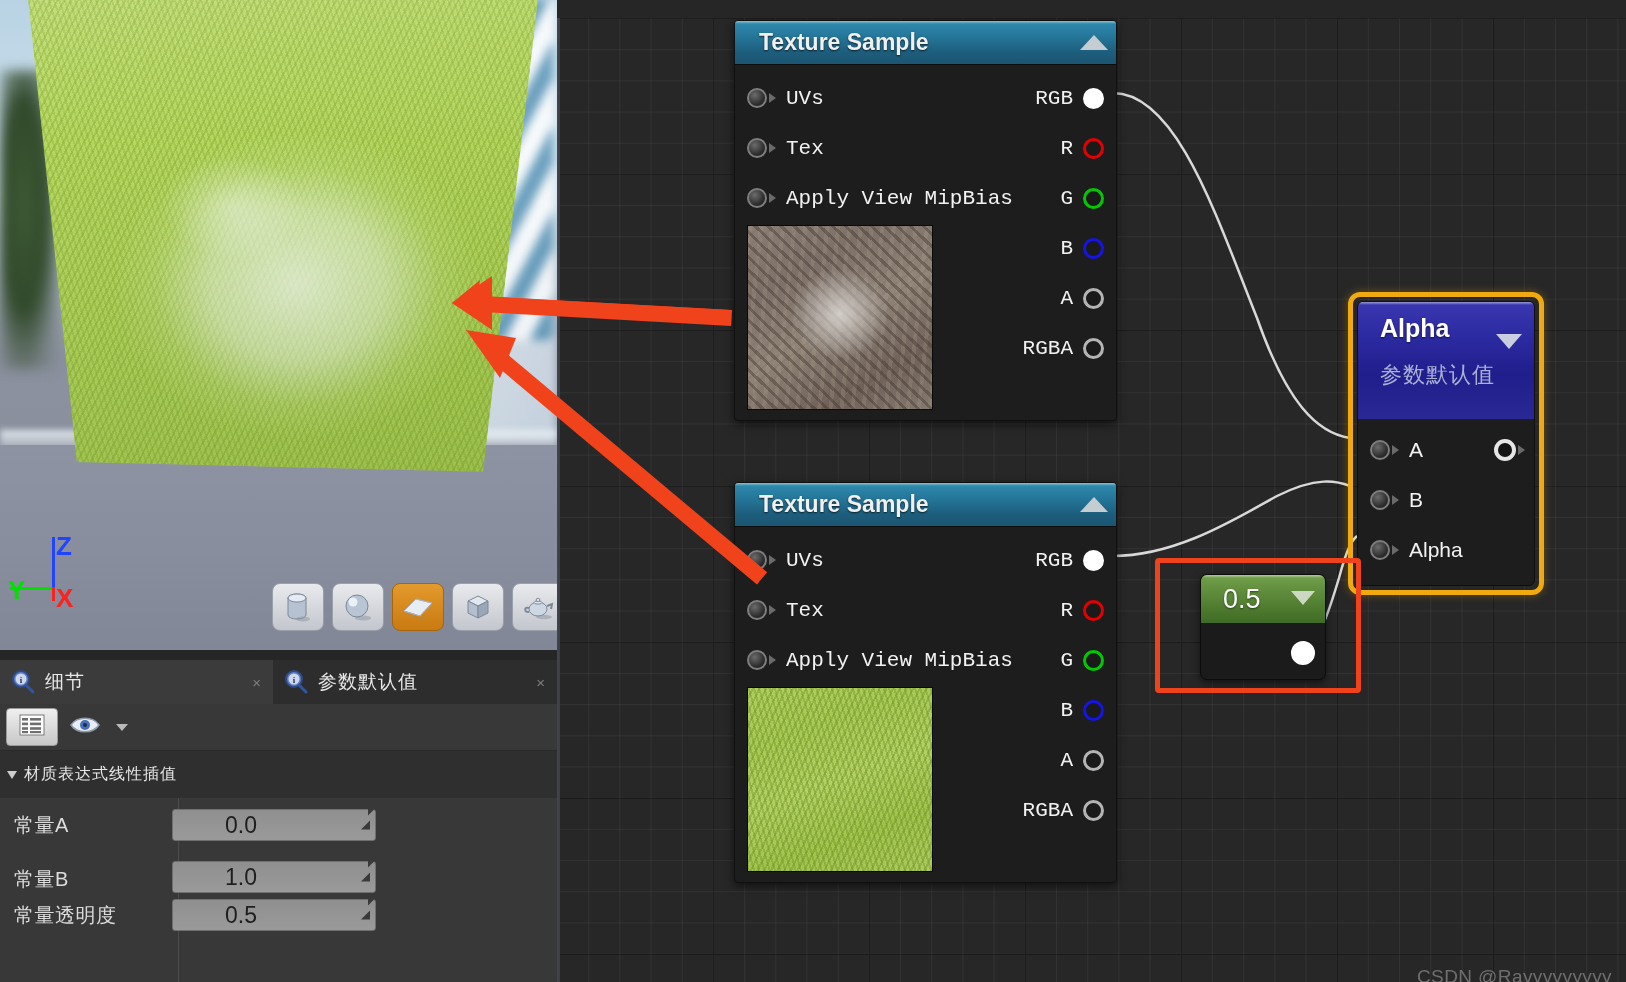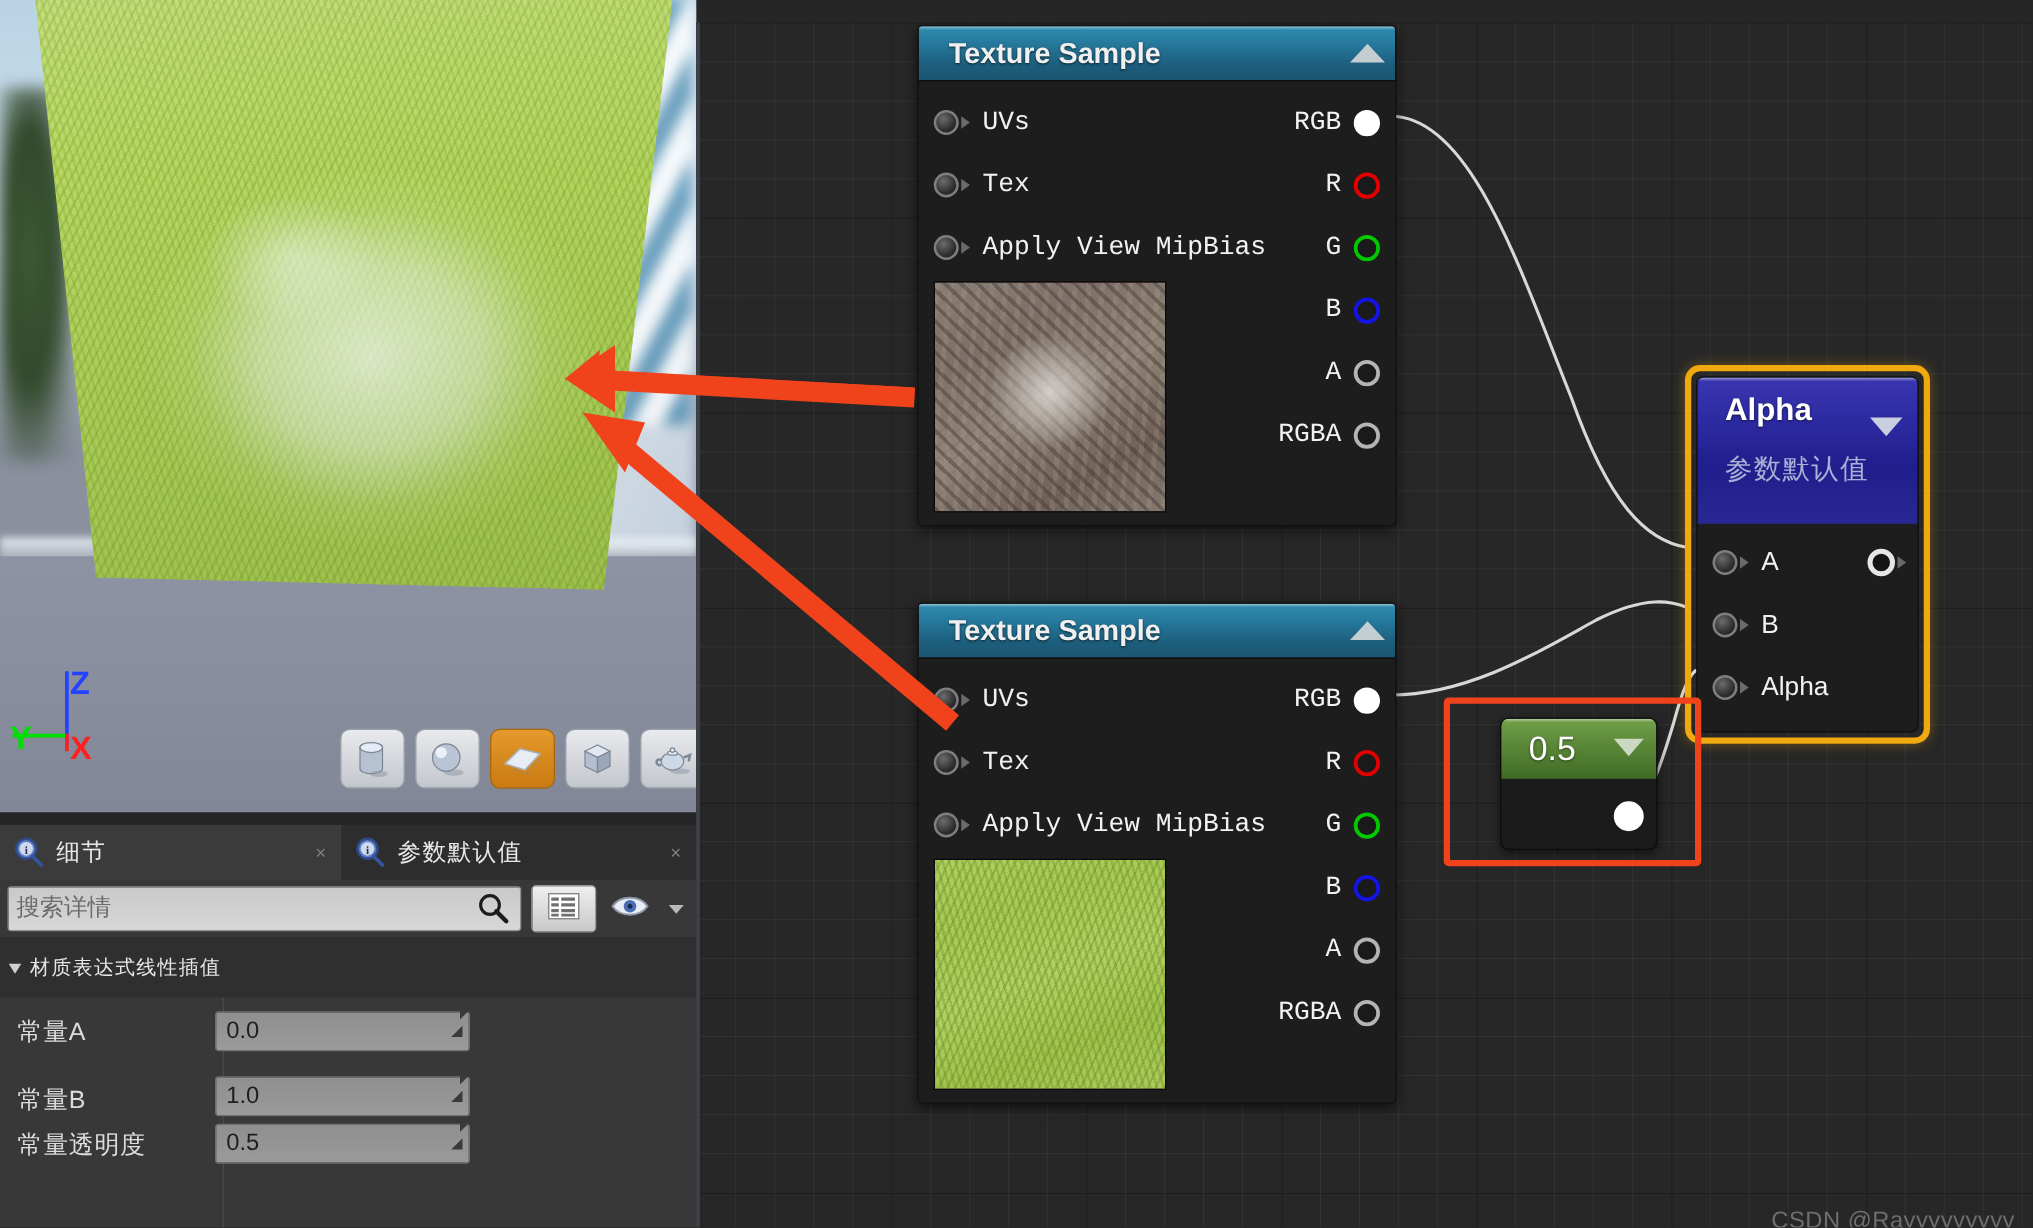--- a/index.html
+++ b/index.html
@@ -156,21 +156,21 @@
     position: absolute; left: 0; width: 557px; height: 46px;
     display: flex; align-items: center;
   }
   .dp-row-label { width: 172px; padding-left: 14px; color: #dcdcdc; font-size: 20px; letter-spacing: .5px; }
   .dp-row-field {
     width: 204px; height: 32px; border-radius: 3px;
     background: linear-gradient(to bottom, #8f8f8f, #9a9a9a);
     border: 1px solid #6f6f6f;
     display: flex; align-items: center; padding: 0 8px; position: relative;
   }
-  .dp-row-value { font-size: 19px; color: #1e1e1e; }
+  .dp-row-value { font-size: 23px; color: #1e1e1e; margin-left: 44px; }
   .dp-drag {
     position: absolute; right: 5px; top: 50%; transform: translateY(-50%);
     width: 0; height: 0;
     border-left: 9px solid transparent; border-bottom: 9px solid #3a3a3a;
   }
   .dp-drag::after {
     content: ""; position: absolute; left: -2px; top: -12px;
     width: 0; height: 0;
     border-right: 7px solid transparent; border-top: 7px solid #3a3a3a;
   }
@@ -458,29 +458,20 @@
               <text x="11" y="14" font-size="9" font-family="Liberation Serif, serif" fill="#21304f" text-anchor="middle" font-weight="bold">i</text>
               <line x1="16" y1="16" x2="23" y2="23" stroke="#3554a0" stroke-width="3" stroke-linecap="round"></line>
             </svg>
           </span>
           <span class="dp-tab-label">参数默认值</span>
           <span class="dp-tab-close">×</span>
         </div>
       </div>
 
       <div id="dp-searchrow">
-        <div id="dp-search">
-          <input id="dp-search-input" type="text" placeholder="搜索详情" style="">
-          <span style="position:absolute; right:8px; top:4px;">
-            <svg width="26" height="26" viewBox="0 0 26 26">
-              <circle cx="10" cy="10" r="7.5" fill="none" stroke="#1c1c1c" stroke-width="2.5"></circle>
-              <line x1="15" y1="15" x2="23" y2="23" stroke="#1c1c1c" stroke-width="3.5" stroke-linecap="round"></line>
-            </svg>
-          </span>
-        </div>
         <div class="grid-btn">
           <span>
             <svg width="26" height="22" viewBox="0 0 26 22">
               <rect x="1" y="1" width="24" height="20" fill="#fff" stroke="#7a7a7a"></rect>
               <g fill="#6f6f6f">
                 <rect x="3" y="4" width="6" height="2.6"></rect>
                   <rect x="11" y="4" width="11" height="2.6"></rect>
                 <rect x="3" y="8.6" width="6" height="2.6"></rect>
                   <rect x="11" y="8.6" width="11" height="2.6"></rect>
                 <rect x="3" y="13.2" width="6" height="2.6"></rect>

